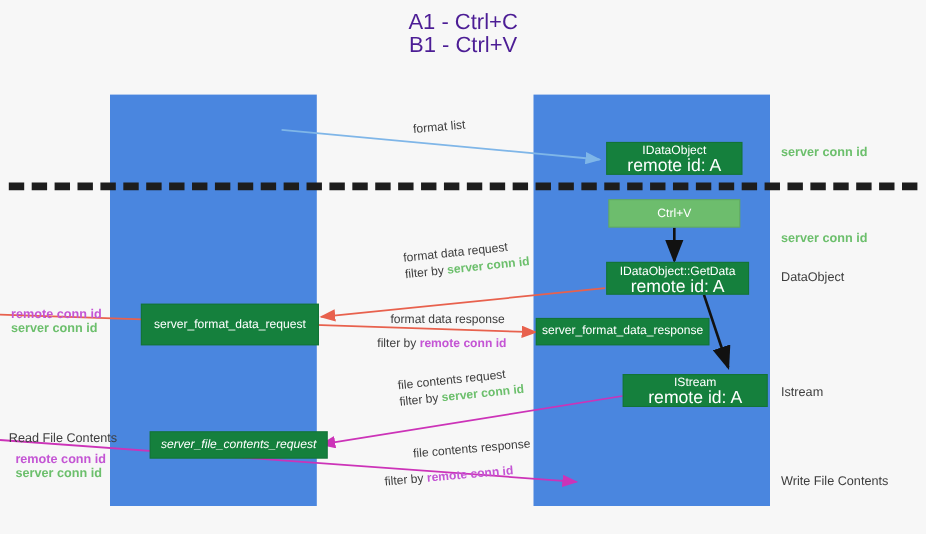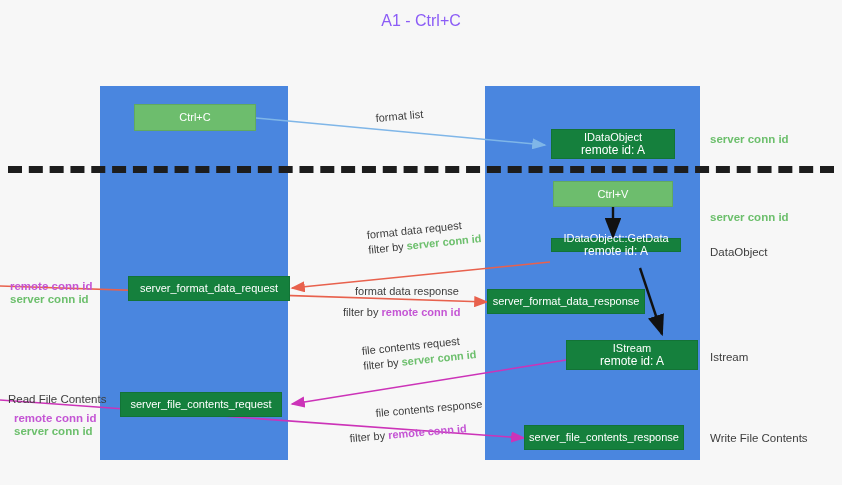--- a/index.html
+++ b/index.html
@@ -8,21 +8,21 @@
     background:#f7f7f7;
     font-family:"Liberation Sans","DejaVu Sans",sans-serif;
     position:relative;overflow:hidden;
     color:#3c3c3c;
   }
   #stage{position:absolute;left:0;top:0;width:842px;height:485px;}
 
   
   .title{
     position:absolute;left:0;top:10px;width:842px;
-    text-align:center;font-size:16px;line-height:21px;color:#8b5cf6;
+    text-align:center;font-size:20px;line-height:21px;color:#4c1d95;
   }
 
   
   .lane-head{
     position:absolute;text-align:center;font-size:12px;line-height:14px;color:#3d3d3d;
   }
   .lane-head .l2{display:block;}
 
   
   .lane{
@@ -33,21 +33,21 @@
 
   
   .box{
     position:absolute;box-sizing:border-box;
     display:flex;flex-direction:column;align-items:center;justify-content:center;
     color:#ffffff;font-size:11px;line-height:13px;text-align:center;
     border:1px solid rgba(0,0,0,0.10);
   }
   .box.green{background:#6dbd6d;}
   .box.orange{background:#15803d;}
-  .box .l2{font-size:12px;}
+  .box .l2{font-size:16px;}
 
   
   #divider{
     position:absolute;left:8px;top:166px;width:826px;height:0;
     border-top:7px dashed #1d1d1d;
   }
 
   
   .annot{
     position:absolute;font-size:11.5px;line-height:14px;
@@ -67,20 +67,21 @@
 
   svg#wires{position:absolute;left:0;top:0;width:842px;height:485px;overflow:visible;}
 </style>
 </head>
 <body>
 
 <div id="stage">
 
   <div class="title">
     <div>A1 - Ctrl+C</div>
+    <div>B1 - Ctrl+V</div>
   </div>
 
 
 
   <div class="lane" id="lane-a1"></div>
   <div class="lane" id="lane-b1"></div>
 
   <svg id="wires">
     <defs>
       <marker id="ah-blue" markerWidth="9" markerHeight="7" refX="8" refY="3.5" orient="auto">
@@ -107,58 +108,52 @@
 
     <line x1="0" y1="286" x2="487" y2="302" stroke="#e8614d" stroke-width="1.6" marker-end="url(#ah-red)"></line>
 
     <line x1="566" y1="360" x2="292" y2="404" stroke="#cc33b8" stroke-width="1.6" marker-end="url(#ah-mag)"></line>
 
     <line x1="0" y1="400" x2="524" y2="438" stroke="#cc33b8" stroke-width="1.6" marker-end="url(#ah-mag)"></line>
   </svg>
 
   <div id="divider"></div>
 
-  <div class="box green" style="left:134px;top:104px;width:122px;height:27px;">
-    <span>Ctrl+C</span>
-  </div>
-
-  <div class="box orange" style="left:128px;top:276px;width:162px;height:25px;">
+
+  <div class="box orange" style="left:128px;top:276px;width:162px;height:38px;">
     <span>server_format_data_request</span>
   </div>
 
-  <div class="box orange" style="left:120px;top:392px;width:162px;height:25px;">
+  <div class="box orange" style="left:136px;top:392px;width:162px;height:25px;font-style:italic;">
     <span>server_file_contents_request</span>
   </div>
 
   <div class="box orange" style="left:551px;top:129px;width:124px;height:30px;">
     <span>IDataObject</span>
     <span class="l2">remote id: A</span>
   </div>
 
   <div class="box green" style="left:553px;top:181px;width:120px;height:26px;">
     <span>Ctrl+V</span>
   </div>
 
-  <div class="box orange" style="left:551px;top:238px;width:130px;height:14px;">
+  <div class="box orange" style="left:551px;top:238px;width:130px;height:30px;justify-content:flex-end;">
     <span>IDataObject::GetData</span>
     <span class="l2">remote id: A</span>
   </div>
 
   <div class="box orange" style="left:566px;top:340px;width:132px;height:30px;">
     <span>IStream</span>
     <span class="l2">remote id: A</span>
   </div>
 
   <div class="box orange" style="left:487px;top:289px;width:158px;height:25px;">
     <span>server_format_data_response</span>
   </div>
 
-  <div class="box orange" style="left:524px;top:425px;width:160px;height:25px;">
-    <span>server_file_contents_response</span>
-  </div>
 
   <div class="edge-label rot" style="left:375px;top:111px;transform:rotate(-5deg);">
     <span>format list</span>
   </div>
 
   <div class="edge-label rot" style="left:366px;top:228px;transform:rotate(-6deg);">
     <div>format data request</div>
     <div>
       <span>filter by </span><span class="g">server conn id</span>
     </div>

